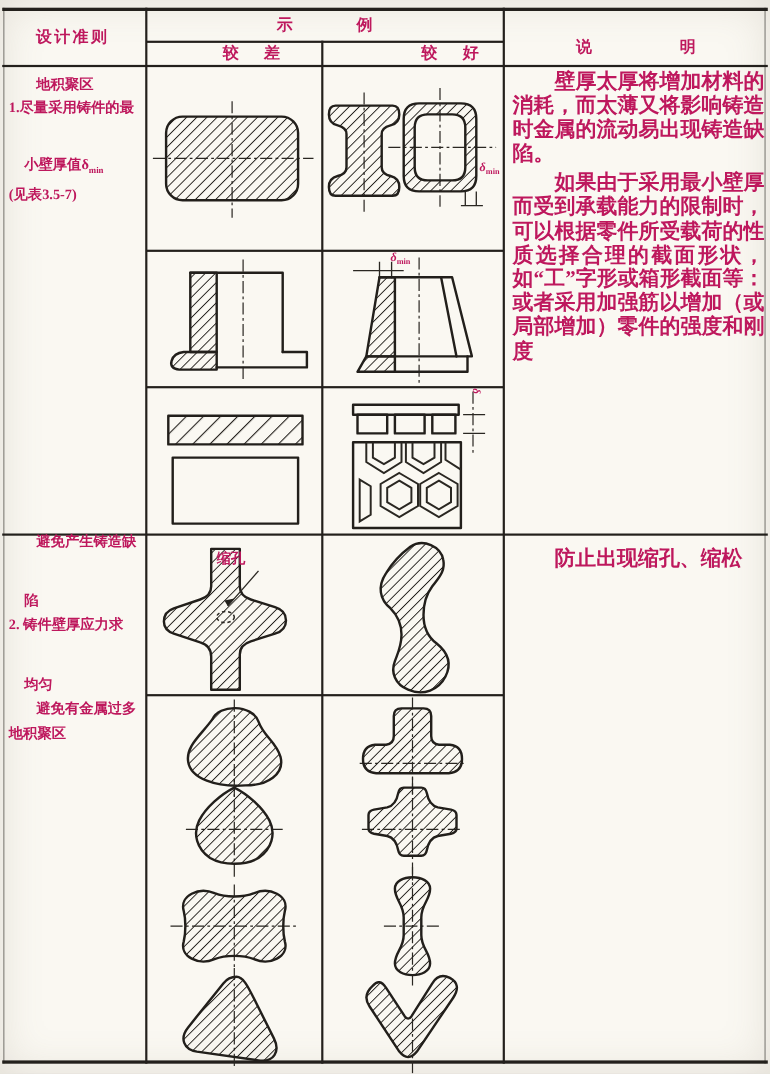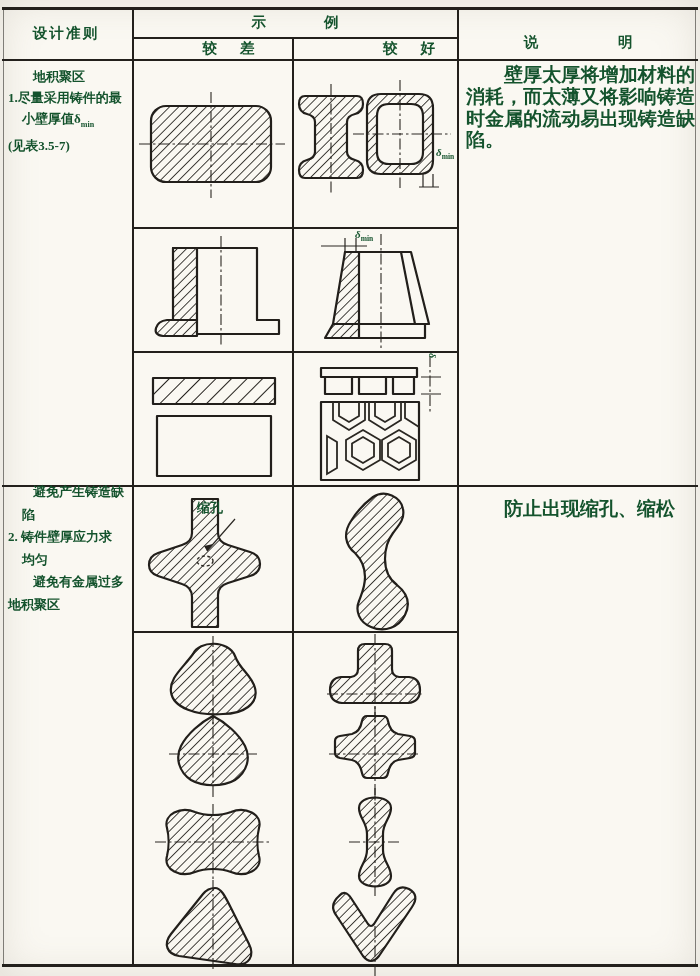--- a/index.html
+++ b/index.html
@@ -1,36 +1,36 @@
 <!DOCTYPE html>
 <html><head>
 <meta charset="utf-8">
 <style>
   html,body{margin:0;padding:0;background:#e8e6e0;}
   .page{
     position:relative; width:700px; height:976px; margin:0 auto;
     background:#faf8f2;
     box-shadow:inset 0 0 40px rgba(120,110,90,.18);
     font-family:"Liberation Serif","DejaVu Serif",serif;
-    color:#14532d; overflow:hidden;
+    color:#be185d; overflow:hidden;
   }
   .hl,.vl{position:absolute;background:#23201c;}
   .hl.thin{height:1.6px;} .vl.thin{width:1.6px;}
   .hl.thick{height:3px;}
   .edge{opacity:.55;}
   .hcell{
     position:absolute; display:flex; align-items:center; justify-content:center;
     font-size:14.5px; font-weight:bold; letter-spacing:.15em;
   }
   .sp16{letter-spacing:1.6em; margin-right:-1.6em;}
   .sp40{letter-spacing:4em;  margin-right:-4em;}
   .sp55{letter-spacing:5.5em;margin-right:-5.5em;}
   .txtblock{position:absolute; font-size:13px; font-weight:600; line-height:21px;}
   .txtblock .ln{white-space:nowrap;}
-  .pl0{padding-left:2px;} .pl1{padding-left:16px;} .pl2{padding-left:27px;}
+  .pl0{padding-left:2px;} .pl1{padding-left:16px;margin-top:31px;} .pl2{padding-left:27px;}
   .noteblock{
     position:absolute; font-size:19px; font-weight:600; line-height:21.8px;
     text-align:justify;
   }
   .noteblock p{margin:0; text-indent:2em;}
   .noteblock p + p{margin-top:5px;}
   .fig{position:absolute;}
   .fig svg{display:block; overflow:visible;}
   .ol{stroke:#221f1b; stroke-width:2.2; fill:none; stroke-linejoin:round; stroke-linecap:round;}
   .hatched{stroke:#221f1b; stroke-width:2.2; fill:url(#hatch); stroke-linejoin:round;}
@@ -94,20 +94,21 @@
 
   <div class="txtblock" style="left:6px;top:66px;width:125px;">
     <div class="ln pl2">地积聚区</div>
     <div class="ln pl0">1.尽量采用铸件的最</div>
     <div class="ln pl1"><span>小壁厚值δ</span><sub style="font-size:8px">min</sub></div>
     <div class="ln pl0">(见表3.5-7)</div>
   </div>
 
   <div class="noteblock" style="left:466px;top:64px;width:229px;">
     <p>壁厚太厚将增加材料的消耗，而太薄又将影响铸造时金属的流动易出现铸造缺陷。</p>
+    <p>如果由于采用最小壁厚而受到承载能力的限制时，可以根据零件所受载荷的性质选择合理的截面形状，如“工”字形或箱形截面等：或者采用加强筋以增加（或局部增加）零件的强度和刚度</p>
   </div>
 
   <div class="txtblock" style="left:6px;top:481px;width:125px;line-height:22.5px;">
     <div class="ln pl2">避免产生铸造缺</div>
     <div class="ln pl1">陷</div>
     <div class="ln pl0">2. 铸件壁厚应力求</div>
     <div class="ln pl1">均匀</div>
     <div class="ln pl2">避免有金属过多</div>
     <div class="ln pl0">地积聚区</div>
   </div>

